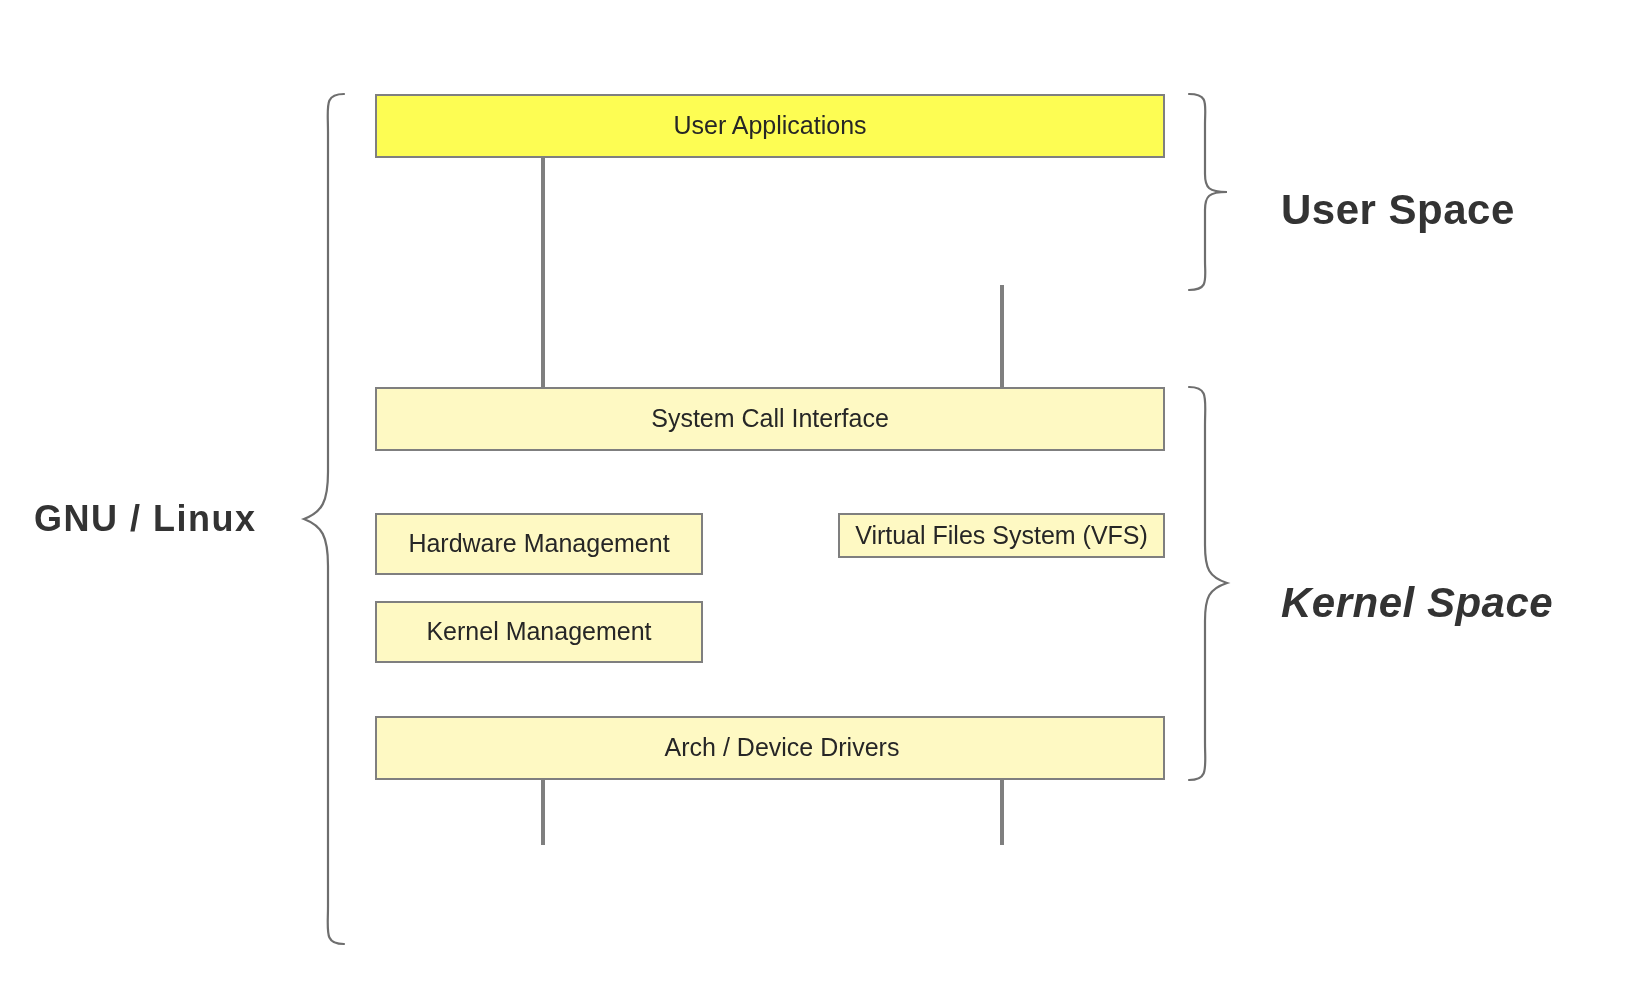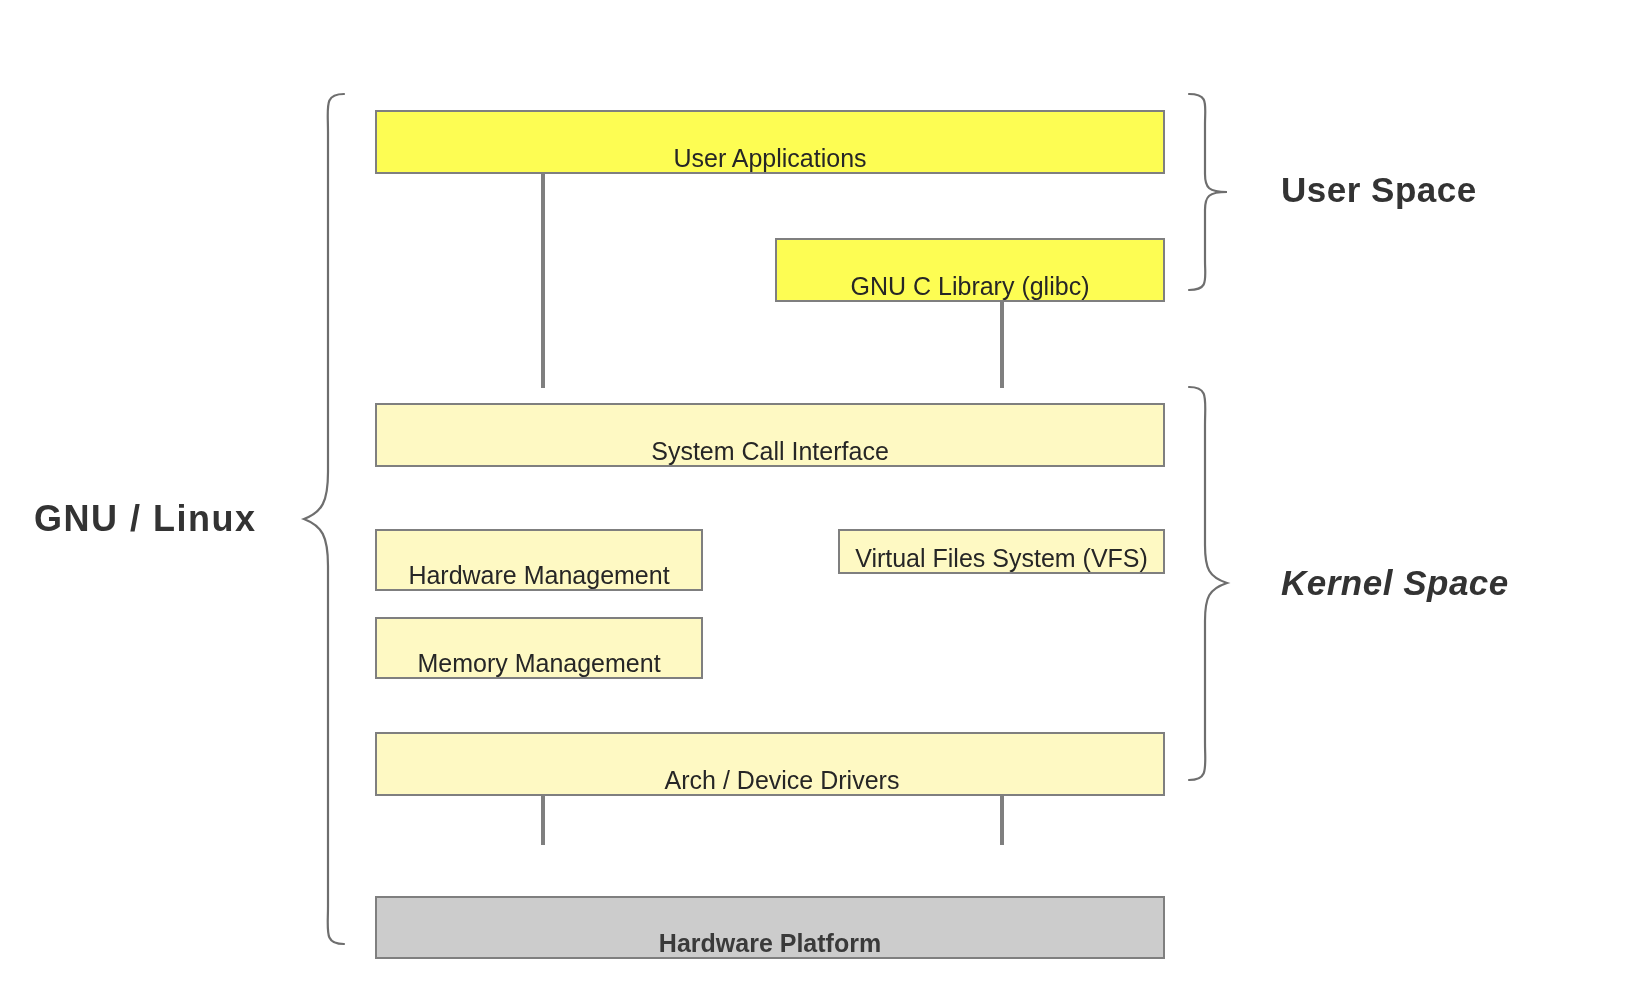--- a/index.html
+++ b/index.html
@@ -19,28 +19,27 @@
     background: #ffffff;
     overflow: hidden;
   }
 
   
   .box {
     position: absolute;
     box-sizing: border-box;
     border: 2px solid #7f7f7f;
     display: flex;
-    align-items: flex-end;
+    align-items: center;
     justify-content: center;
     font-size: 25px;
     color: #262626;
     line-height: 1.1;
     white-space: nowrap;
     z-index: 3;
-    margin-top: 16px;
   }
   .box.yellow { background: #fdfd53; }
   .box.cyan   { background: #fef9c3; }
   .box.gray   { background: #cccccc; font-weight: bold; color: #3a3a3a; }
 
   
   .conn {
     position: absolute;
     background: #7f7f7f;
     width: 4px;
@@ -53,22 +52,23 @@
     font-weight: bold;
     color: #333333;
     white-space: nowrap;
     z-index: 4;
   }
   #label-gnu-linux {
     font-size: 36px;
     letter-spacing: 1.5px;
   }
   #label-user-space, #label-kernel-space {
-    font-size: 35px;
+    font-size: 42px;
     letter-spacing: 0.5px;
+    margin-top: 16px;
   }
 
   
   .brace {
     position: absolute;
     z-index: 2;
   }
   .brace svg { display: block; overflow: visible; }
   .brace path {
     fill: none;
@@ -84,48 +84,42 @@
 
   <div class="conn" style="left:541px; top:157px; height:231px;"></div>
   <div class="conn" style="left:1000px; top:285px; height:103px;"></div>
   <div class="conn" style="left:541px; top:742px; height:103px;"></div>
   <div class="conn" style="left:1000px; top:742px; height:103px;"></div>
 
   <div class="box yellow" style="left:375px; top:94px; width:790px; height:64px;">
     <span>User Applications</span>
   </div>
 
-  <div class="box yellow" style="left:775px; top:222px; width:390px; height:64px;">
-    <span>GNU C Library (glibc)</span>
-  </div>
 
   <div class="box cyan" style="left:375px; top:387px; width:790px; height:64px;">
     <span>System Call Interface</span>
   </div>
 
   <div class="box cyan" style="left:375px; top:513px; width:328px; height:62px;">
     <span>Hardware Management</span>
   </div>
 
   <div class="box cyan" style="left:838px; top:513px; width:327px; height:45px;">
     <span>Virtual Files System (VFS)</span>
   </div>
 
   <div class="box cyan" style="left:375px; top:601px; width:328px; height:62px;">
-    <span>Memory Management</span>
+    <span>Kernel Management</span>
   </div>
 
 
   <div class="box cyan" style="left:375px; top:716px; width:790px; height:64px;padding-left:24px;">
     <span>Arch / Device Drivers</span>
   </div>
 
-  <div class="box gray" style="left:375px; top:880px; width:790px; height:63px;">
-    <span>Hardware Platform</span>
-  </div>
 
   <div class="brace" style="left:300px; top:92px; width:50px; height:854px;">
     <svg width="50" height="854" viewBox="0 0 50 854" preserveAspectRatio="none">
       <path d="M 44 2
                C 24 2, 28 14, 28 40
                L 28 380
                C 28 410, 22 420, 4 427
                C 22 434, 28 444, 28 474
                L 28 814
                C 28 840, 24 852, 44 852"></path>

